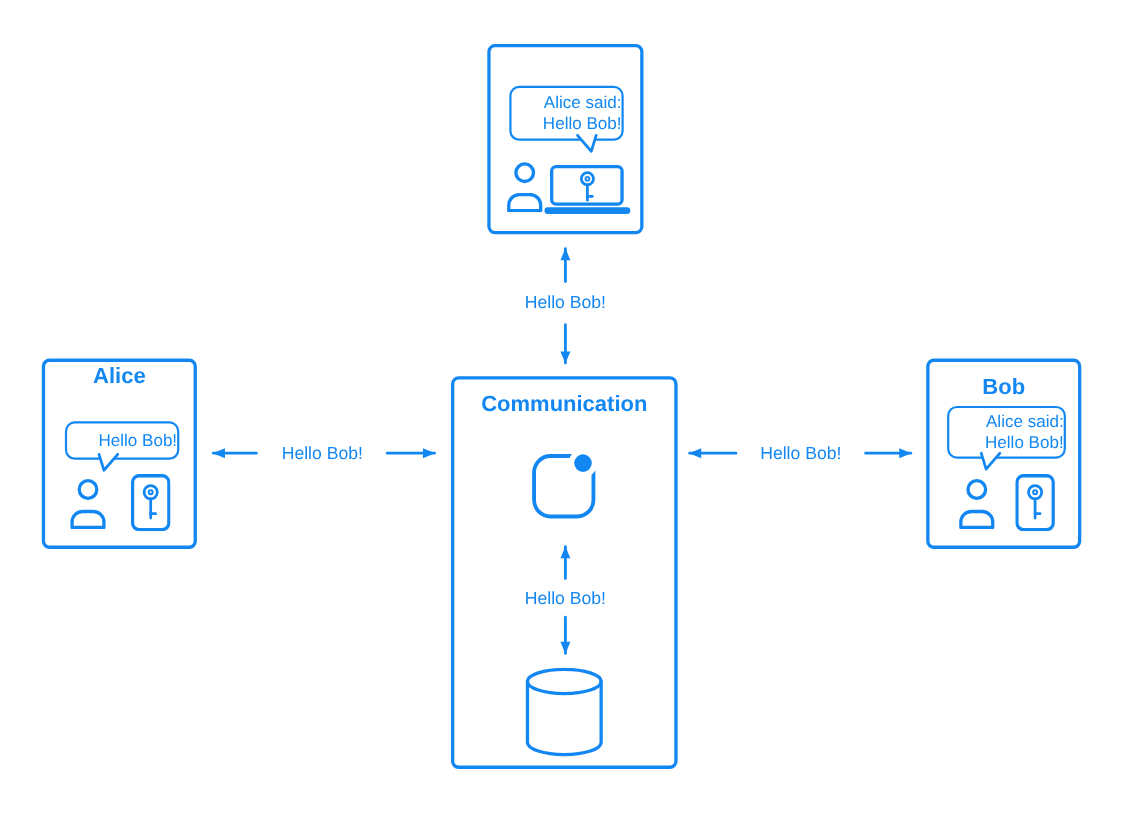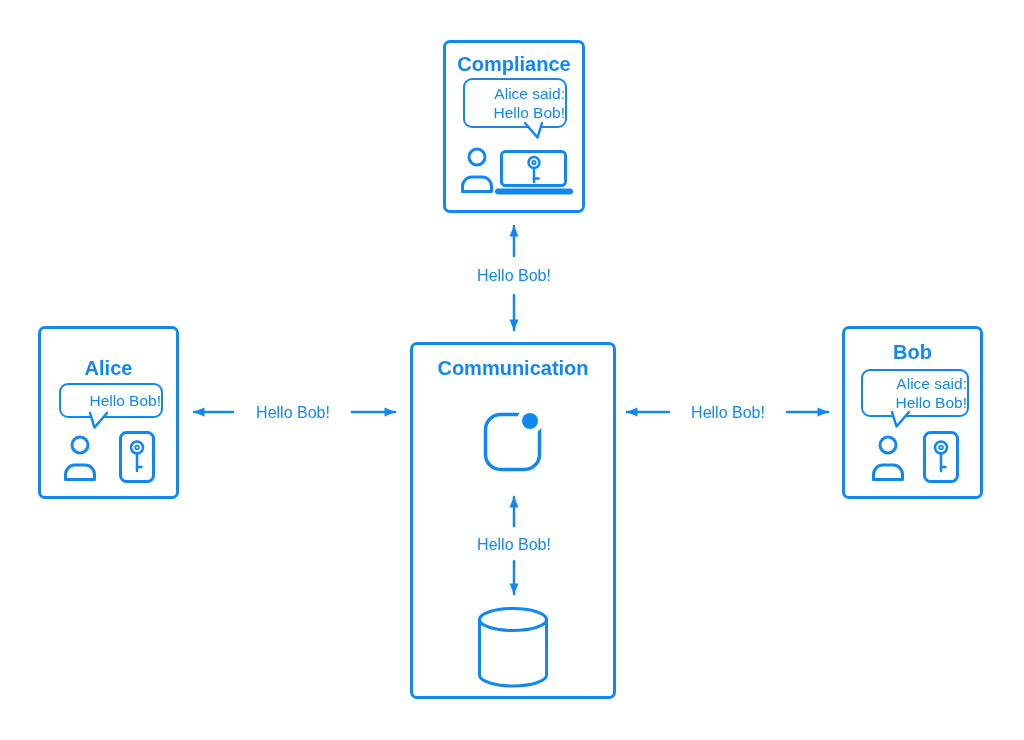--- a/index.html
+++ b/index.html
@@ -55,21 +55,20 @@
     <line x1="514" y1="526" x2="514" y2="497" marker-end="url(#ah)"></line>
     <line x1="514" y1="561" x2="514" y2="594" marker-end="url(#ah)"></line>
   </svg>
 
   <div class="label" style="left:514px; top:276px;">Hello Bob!</div>
   <div class="label" style="left:293px; top:413px;">Hello Bob!</div>
   <div class="label" style="left:728px; top:413px;">Hello Bob!</div>
   <div class="label" style="left:514px; top:545px;">Hello Bob!</div>
 
   <div class="node" style="left:443px; top:40px; width:142px; height:173px;">
-    <div class="node-title" style="top:9px;">Compliance</div>
     <div class="bubble" style="left:17px; top:35px; width:104px; height:50px;">
       <div class="bubble-line">Alice said:</div>
       <div class="bubble-line">Hello Bob!</div>
       <svg class="tail" style="left:55px;" viewBox="0 0 27 17">
         <path class="tailpath" d="M5,0 L17.5,14.5 L22,0"></path>
       </svg>
     </div>
     <svg class="icon" style="left:14px; top:104px;" width="34" height="46" viewBox="0 0 34 46">
       <circle class="s" cx="17" cy="10" r="8"></circle>
       <path class="s" d="M2.5,44.5 v-5 a9.5,9.5 0 0 1 9.5,-9.5 h10 a9.5,9.5 0 0 1 9.5,9.5 v5 z"></path>
@@ -78,21 +77,21 @@
       <rect class="s" x="7.5" y="1.5" width="64" height="34" rx="4"></rect>
       <rect class="f" x="1" y="38.5" width="78" height="6" rx="3"></rect>
       <circle class="s25" cx="40" cy="12.5" r="5.5"></circle>
       <circle class="s18" cx="40" cy="12.5" r="1.7"></circle>
       <line class="s25" x1="40" y1="18" x2="40" y2="32"></line>
       <line class="s25" x1="40" y1="28.5" x2="44.5" y2="28.5"></line>
     </svg>
   </div>
 
   <div class="node" style="left:38px; top:326px; width:141px; height:173px;">
-    <div class="node-title" style="top:27px;">Alice</div>
+    <div class="node-title" style="top:1px;">Alice</div>
     <div class="bubble" style="left:18px; top:54px; width:104px; height:35px;">
       <div class="bubble-line">Hello Bob!</div>
       <svg class="tail" style="left:24px;" viewBox="0 0 27 17">
         <path class="tailpath" d="M5,0 L9.5,14.5 L22,0"></path>
       </svg>
     </div>
     <svg class="icon" style="left:22px; top:106px;" width="34" height="46" viewBox="0 0 34 46">
       <circle class="s" cx="17" cy="10" r="8"></circle>
       <path class="s" d="M2.5,44.5 v-5 a9.5,9.5 0 0 1 9.5,-9.5 h10 a9.5,9.5 0 0 1 9.5,9.5 v5 z"></path>
     </svg>

